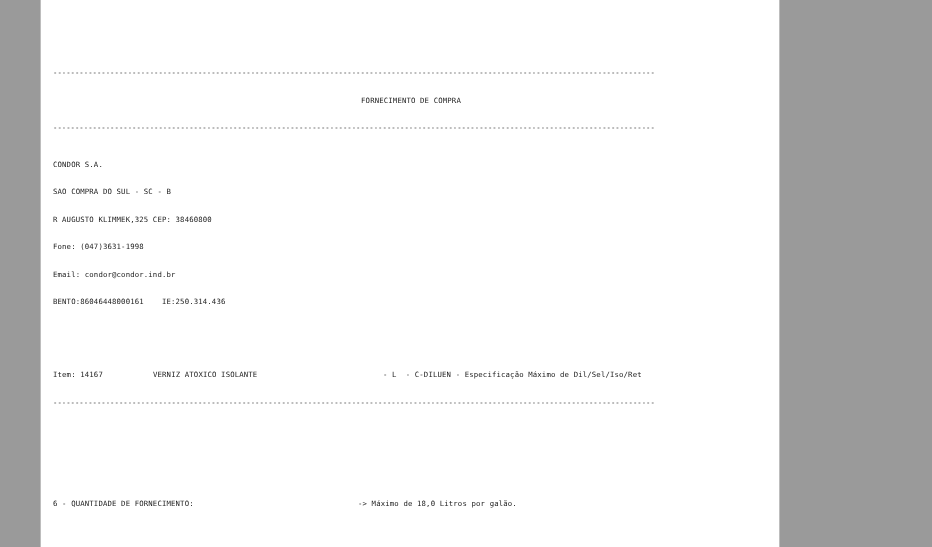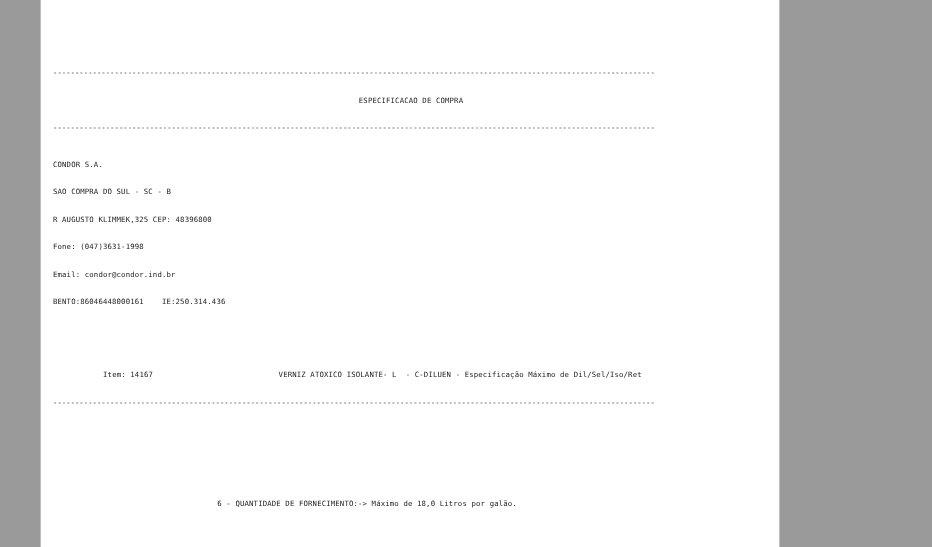--- a/index.html
+++ b/index.html
@@ -29,37 +29,37 @@
     width: 716px;
     font-size: 7.3px;
     line-height: 9.15px;
     color: #1a1a1a;
     white-space: pre;
     letter-spacing: 0.02em;
   }
   .line { white-space: pre; }
   .rule { white-space: pre; color: #1a1a1a; letter-spacing: 0; }
   .blank { height: 9.15px; }
-  .row { display: flex; text-align: right; }
+  .row { display: flex; }
   .col-l { width: 305px; flex: 0 0 305px; white-space: pre; }
   .col-r { white-space: pre; }
   .center { text-align: center; }
 </style>
 </head>
 <body>
 
 <div id="page-wrap">
   <div id="doc">
     <div class="rule">-----------------------------------------------------------------------------------------------------------------------------------------</div>
-    <div class="line center">ESPECIFICACAO DE COMPRA</div>
+    <div class="line center">FORNECIMENTO DE COMPRA</div>
     <div class="rule">-----------------------------------------------------------------------------------------------------------------------------------------</div>
 
     <div class="line">CONDOR S.A.</div>
     <div class="line">SAO COMPRA DO SUL - SC - B</div>
-    <div class="line">R AUGUSTO KLIMMEK,325 CEP: 48396800</div>
+    <div class="line">R AUGUSTO KLIMMEK,325 CEP: 38460800</div>
     <div class="line">Fone: (047)3631-1998</div>
     <div class="line">Email: condor@condor.ind.br</div>
     <div class="line">BENTO:86046448000161    IE:250.314.436</div>
 
     <div class="blank"></div>
 
     <div class="row">
       <span style="width:100px;flex:0 0 100px;">Item: 14167</span>
       <span style="width:230px;flex:0 0 230px;">VERNIZ ATOXICO ISOLANTE</span>
       <span>- L  - C-DILUEN - Especificação Máximo de Dil/Sel/Iso/Ret</span>

